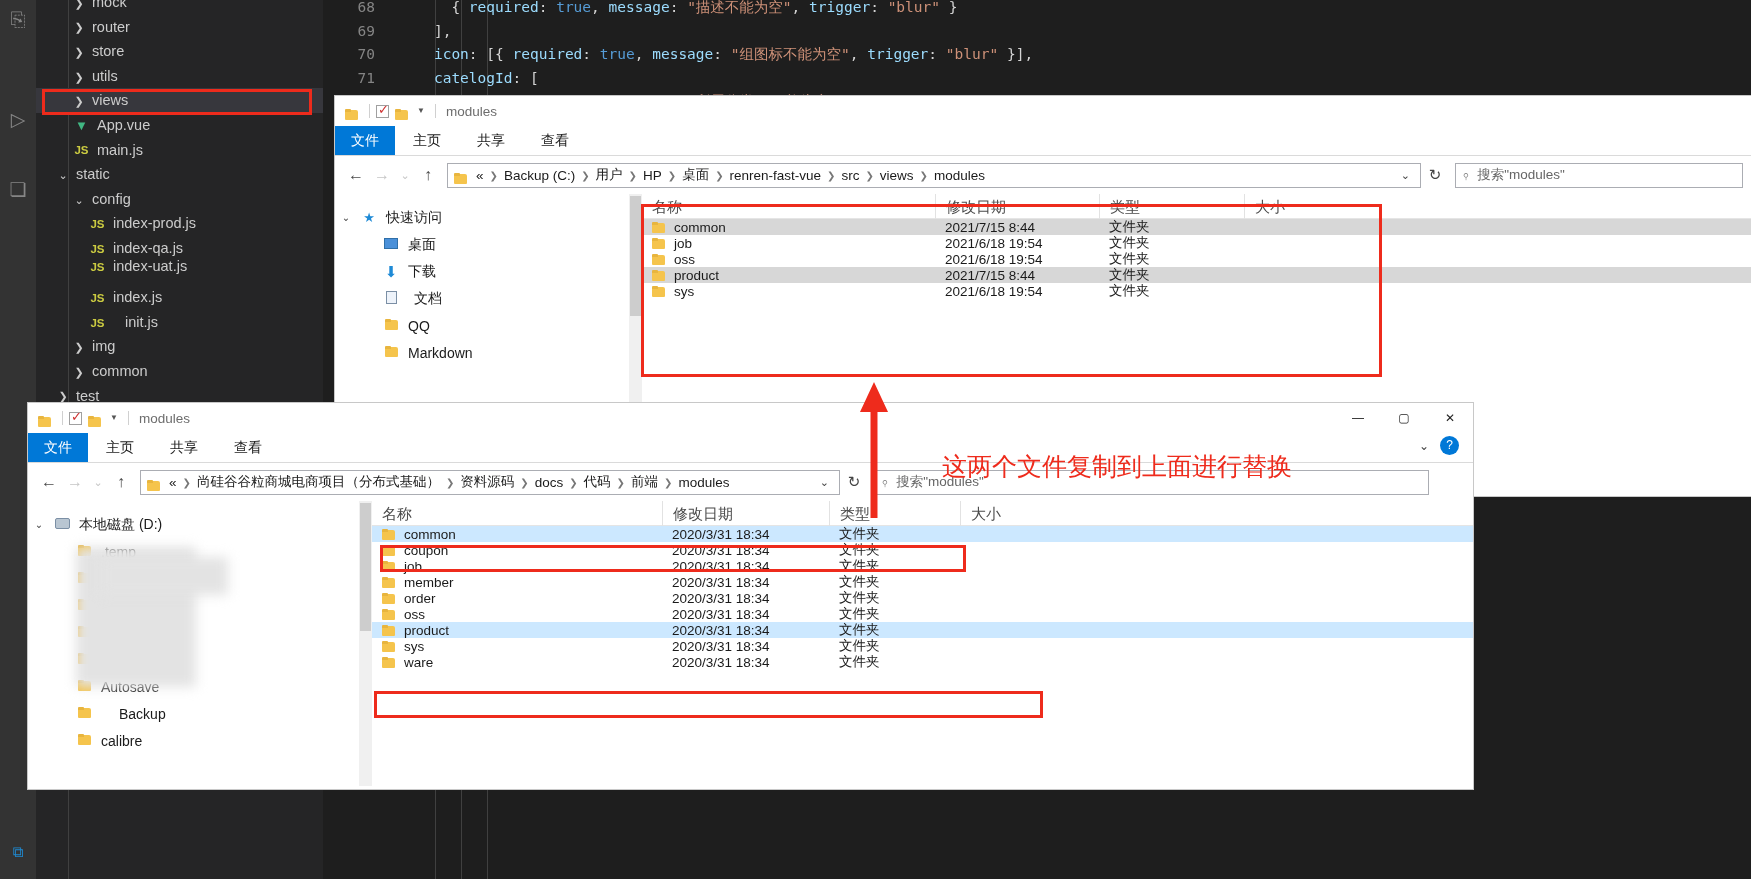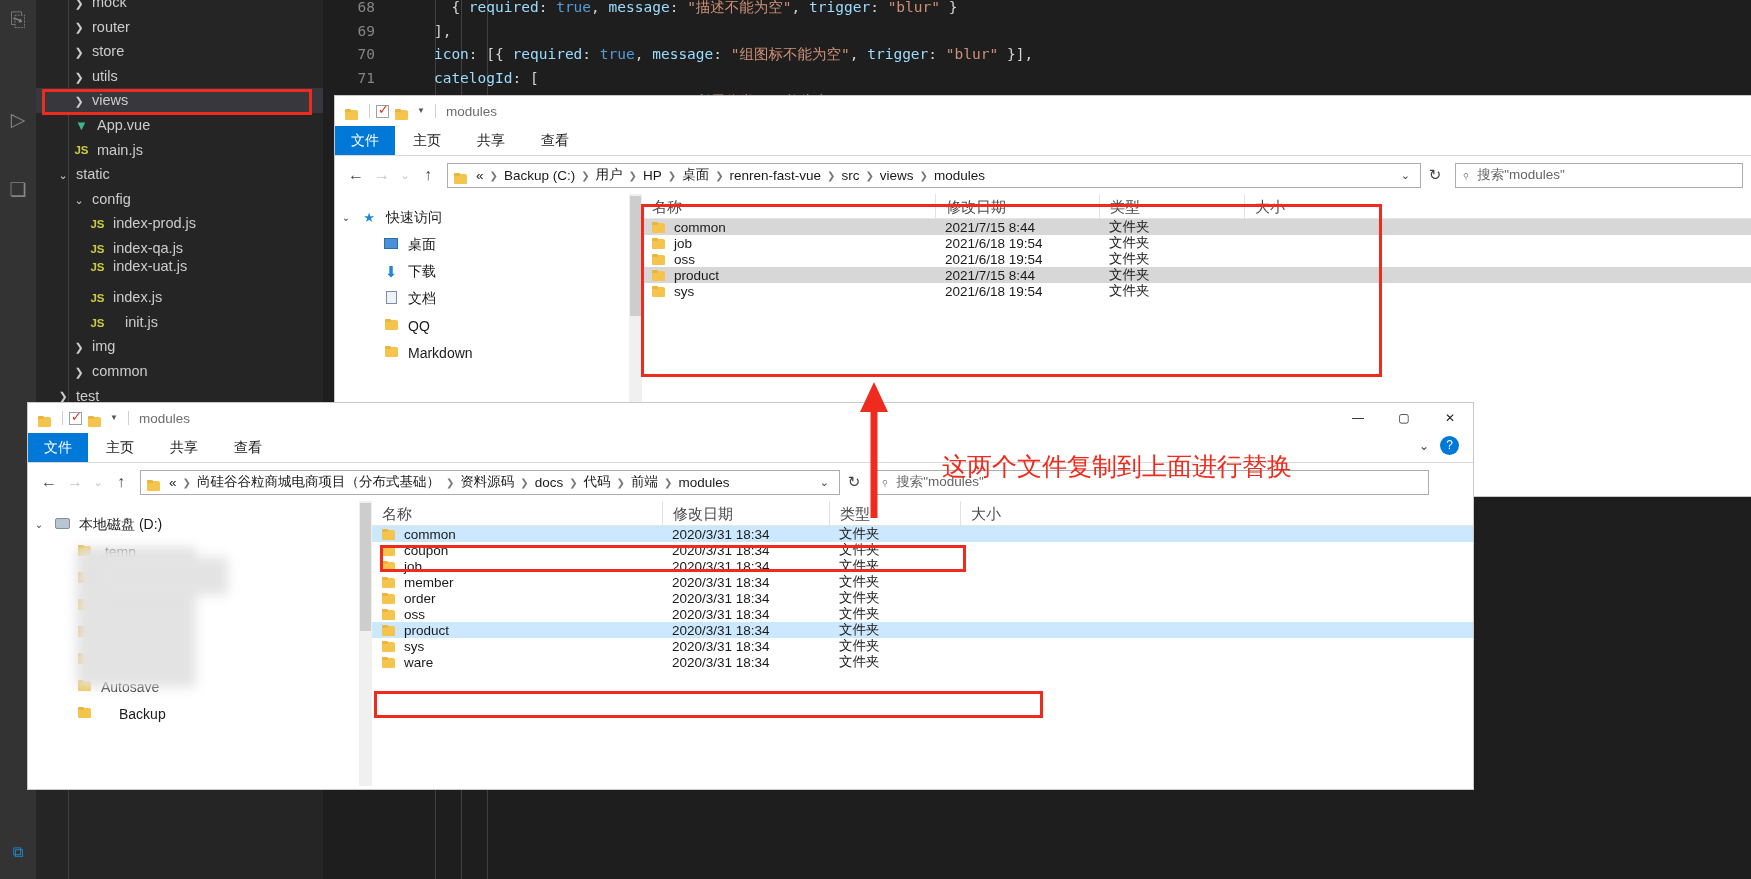--- a/index.html
+++ b/index.html
@@ -325,21 +325,21 @@
             <div class="nav-row">
               <span style="display:inline-block;width:22px;"></span>
               <span class="nav-chev"></span>
               <span class="nav-ico"><span style="color:#1e8ad6;font-size:15px;">⬇</span></span>
               <span style="margin-left:5px;">下载</span>
             </div>
             <div class="nav-row">
               <span style="display:inline-block;width:22px;"></span>
               <span class="nav-chev"></span>
               <span class="nav-ico"><span style="display:inline-block;width:11px;height:13px;background:#eef3fa;border:1px solid #7b8fa5;"></span></span>
-              <span style="margin-left:5px;">文档</span>
+              <span style="margin-left:11px;">文档</span>
             </div>
             <div class="nav-row">
               <span style="display:inline-block;width:22px;"></span>
               <span class="nav-chev"></span>
               <span class="nav-ico"><span class="folder-glyph"></span></span>
               <span style="margin-left:5px;">QQ</span>
             </div>
             <div class="nav-row">
               <span style="display:inline-block;width:22px;"></span>
               <span class="nav-chev"></span>
@@ -514,20 +514,26 @@
               <span class="nav-chev"></span>
               <span class="nav-ico"><span class="folder-glyph"></span></span>
               <span style="margin-left:5px;">Autosave</span>
             </div>
             <div class="nav-row">
               <span style="display:inline-block;width:22px;"></span>
               <span class="nav-chev"></span>
               <span class="nav-ico"><span class="folder-glyph"></span></span>
               <span style="margin-left:23px;">Backup</span>
             </div>
+            <div class="nav-row">
+              <span style="display:inline-block;width:22px;"></span>
+              <span class="nav-chev"></span>
+              <span class="nav-ico"><span class="folder-glyph"></span></span>
+              <span style="margin-left:5px;">calibre</span>
+            </div>
           </div>
         <div class="blurbox" style="left:48px; top:46px; width:120px; height:140px;"></div>
         <div class="blurbox" style="left:72px; top:56px; width:128px; height:38px;"></div>
         <div class="nav-pane-scroll">
           <div style="position:absolute;left:1px;top:2px;width:11px;height:128px;background:#cdcdcd;"></div>
         </div>
       </div>
       <div class="exp-list">
         <div class="col-head">
           <div class="col-h" style="width:290px;">名称</div>

